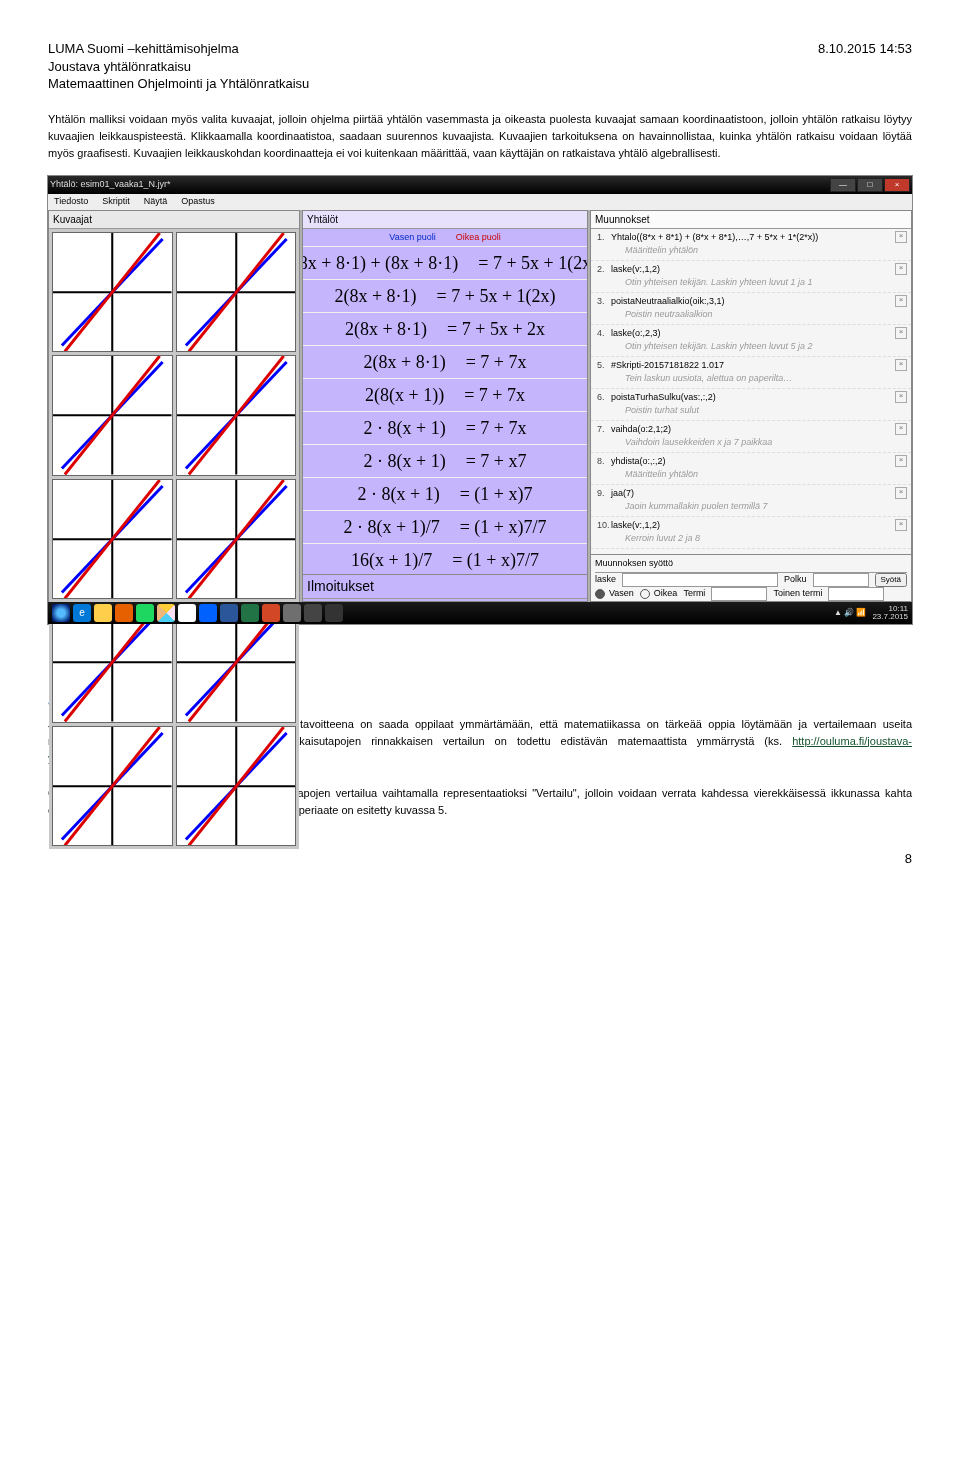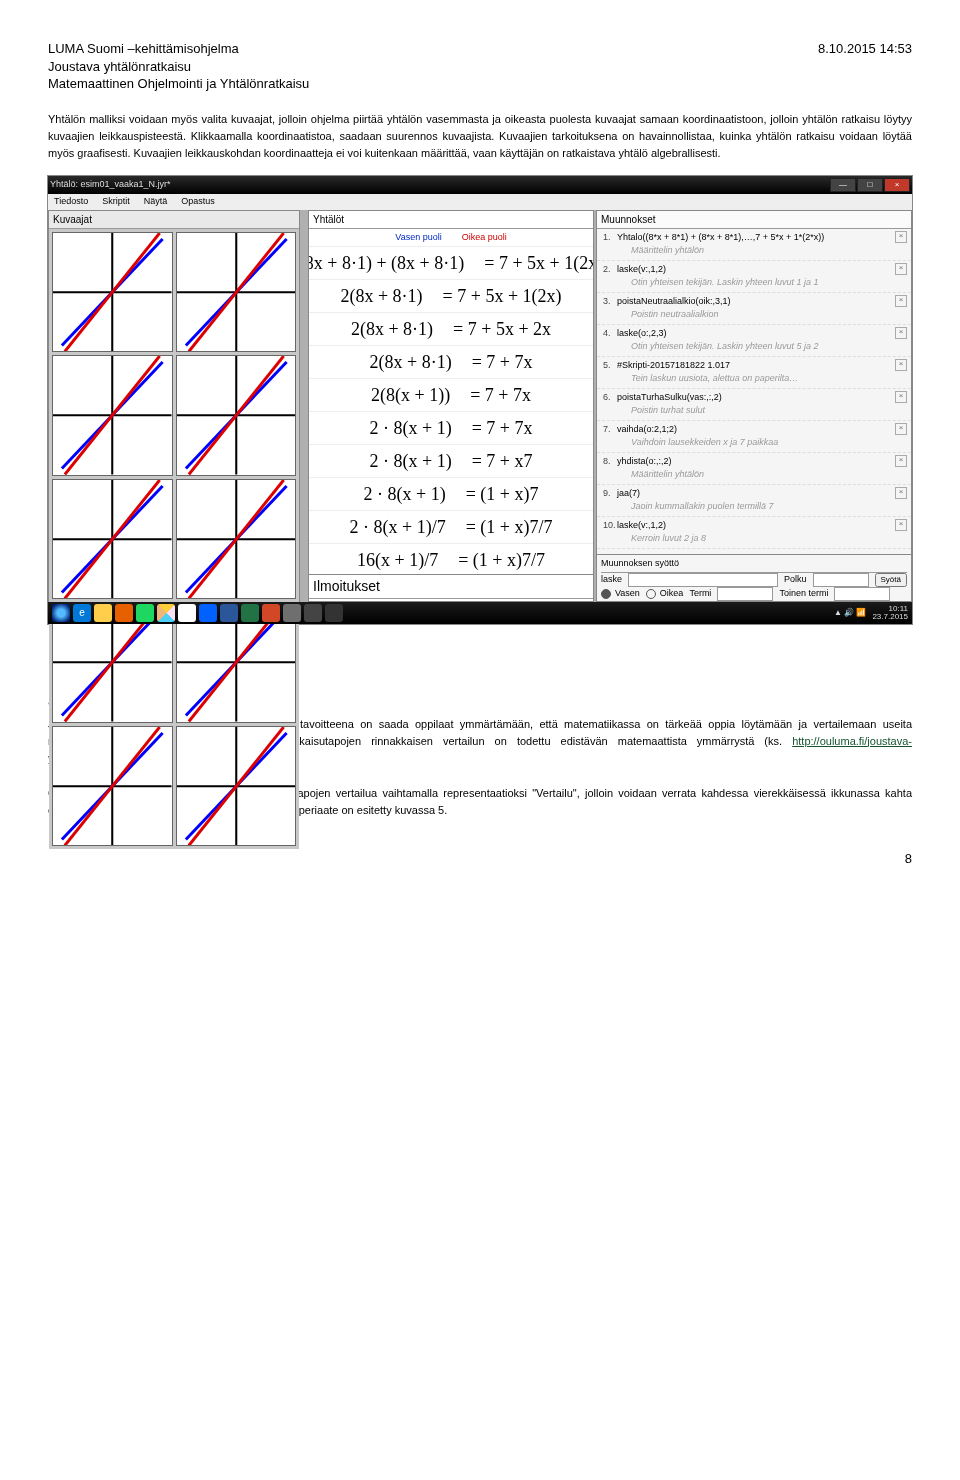--- a/index.html
+++ b/index.html
@@ -34,22 +34,22 @@
     padding:0 2px; color:#ddd; font-size:9px;
   }
   .titlebar .wbtns { display:flex; gap:1px;}
   .titlebar .wbtn { width:24px; height:12px; background:#444; border:1px solid #222; display:flex; align-items:center; justify-content:center; color:#fff; font-size:8px;}
   .titlebar .wbtn.close{ background:#c0392b;}
   .menubar { height:16px; background:#eee; display:flex; gap:14px; padding:0 6px; align-items:center; font-size:9px;}
   .work {
     position:absolute; top:34px; left:0; right:0; bottom:22px;
     display:flex; background:#b0b0b0;
   }
-  .col-graphs { width:250px; background:#c8c8c8; border:1px solid #888; margin:0 8px 0 0; display:flex; flex-direction:column;}
-  .col-eq { width:284px; background:#ffffff; border:1px solid #888; margin:0 2px 0 0; display:flex; flex-direction:column;}
+  .col-graphs { width:250px; background:#c8c8c8; border:1px solid #888; margin:0 2px 0 0; display:flex; flex-direction:column;}
+  .col-eq { width:284px; background:#c4b5fd; border:1px solid #888; margin:0 2px 0 0; display:flex; flex-direction:column;}
   .col-trans { flex:1; background:#f5f5f5; border:1px solid #888; display:flex; flex-direction:column;}
   .panel-title { font-size:10px; padding:1px 4px; background:rgba(255,255,255,0.6); border-bottom:1px solid #999;}
   .graphs-grid {
     flex:1; display:grid; grid-template-columns:1fr 1fr; grid-auto-rows:1fr;
     gap:3px; padding:3px; background:#c8c8c8;
   }
   .mini-plot { background:#fff; border:1px solid #666; position:relative; overflow:hidden;}
   .mini-plot svg { width:100%; height:100%; display:block;}
   .eq-head { display:flex; justify-content:center; gap:20px; font-size:9px; padding:2px 0;}
   .eq-head .vp{color:#0027c7;} .eq-head .op{color:#c00;}

